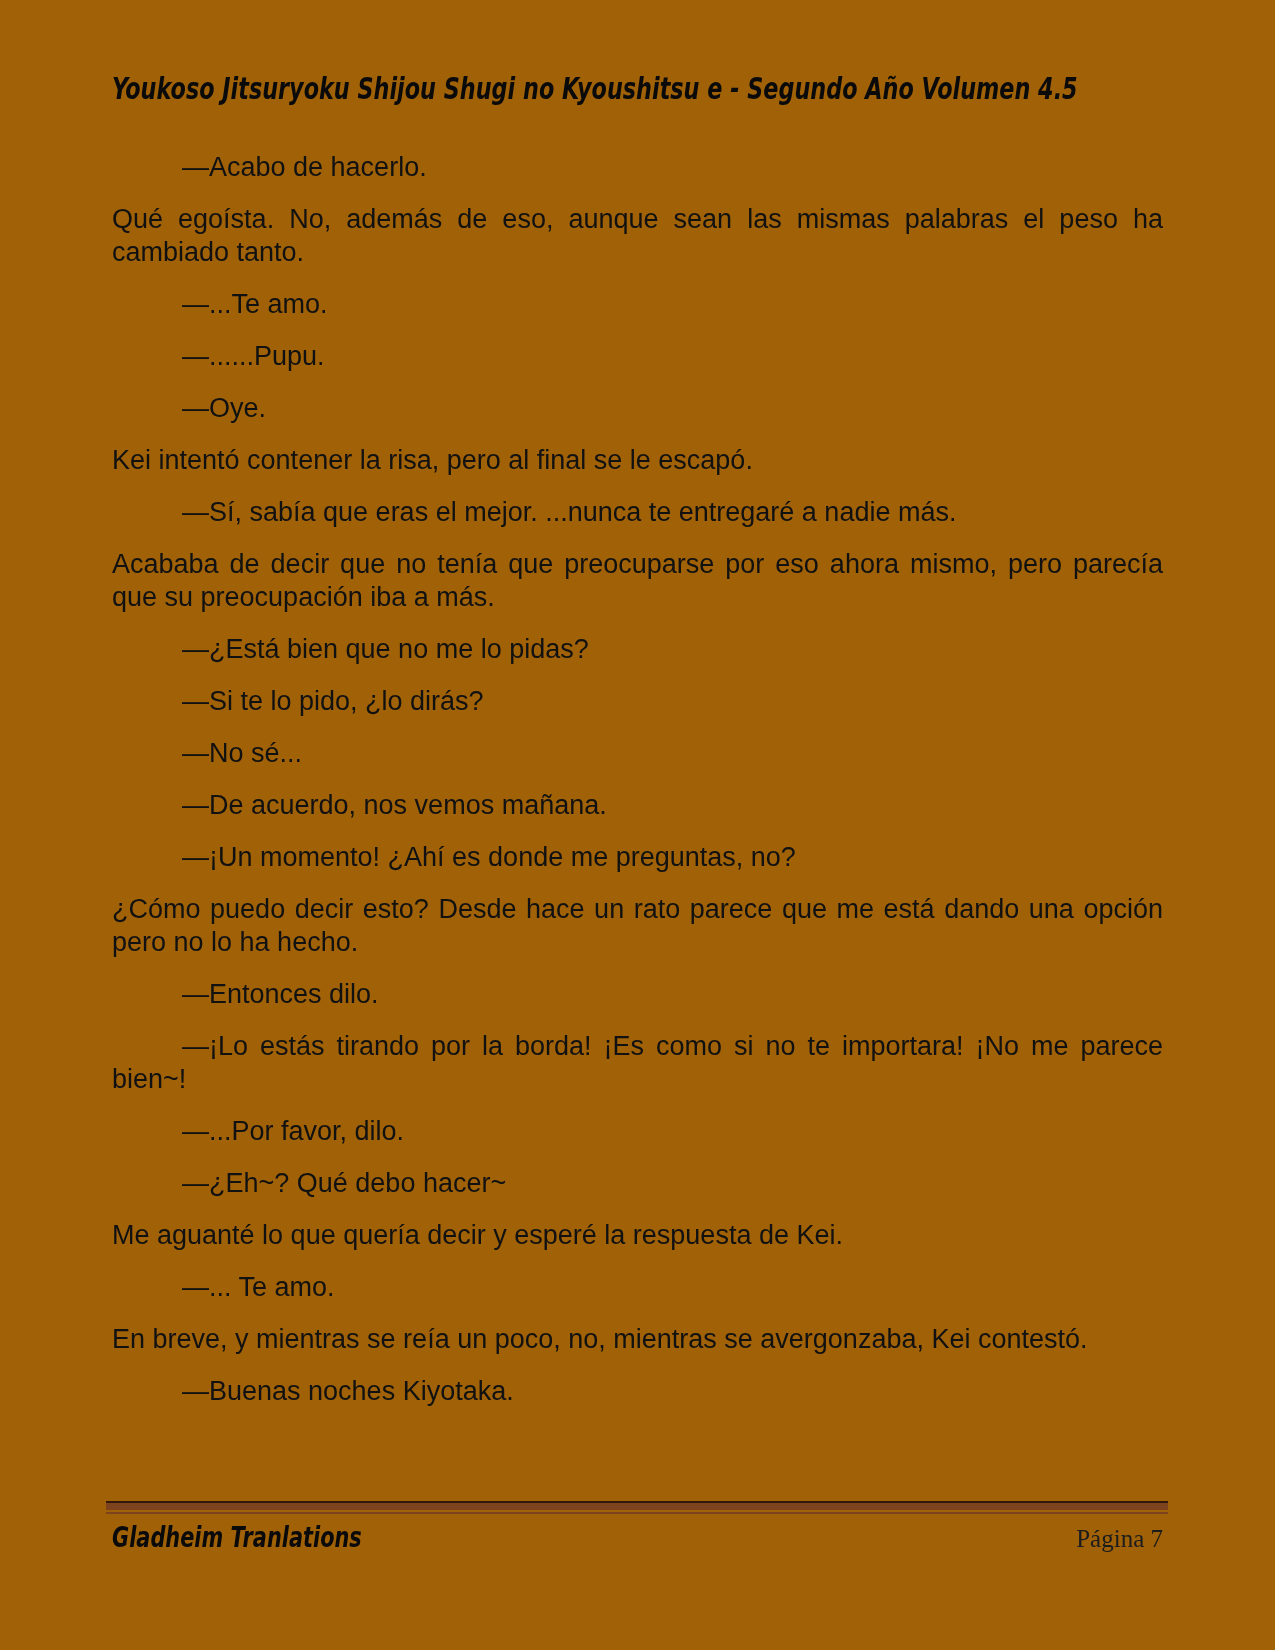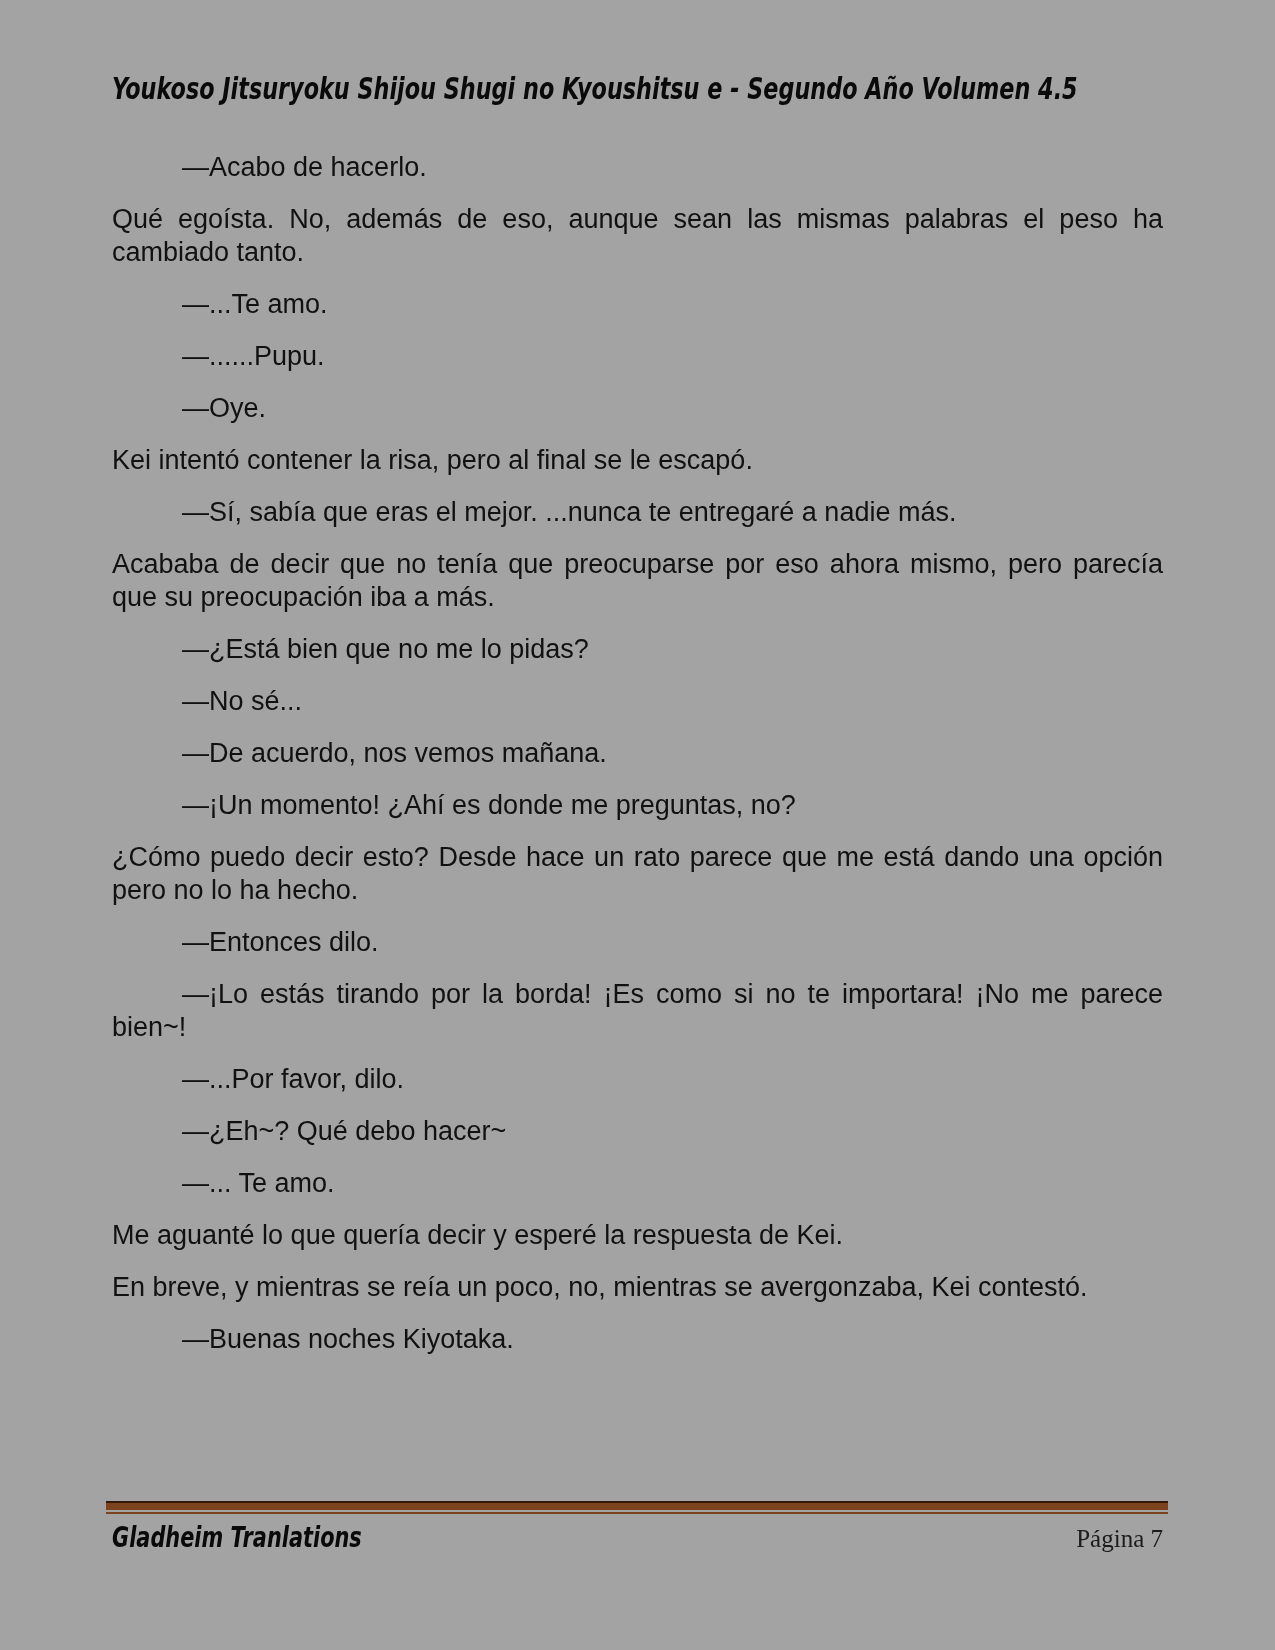--- a/index.html
+++ b/index.html
@@ -1,20 +1,20 @@
 <!DOCTYPE html>
 <html lang="es" style="--rule_brown: #7c431e; --rule_dark: #33190a; --text: #111111;"><head>
 <meta charset="utf-8">
 <style>
   html, body { margin: 0; padding: 0; background: #ffffff; }
   .page {
     position: relative;
     width: 1275px;
     height: 1650px;
-    background: #a3a3a3;
+    background: #a16207;
     font-family: "Liberation Sans", sans-serif;
     color: var(--text, #111111);
     overflow: hidden;
   }
   
   .header {
     position: absolute;
     top: 70px;
     left: 112px;
     right: 112px;
@@ -89,30 +89,31 @@
   <div class="content">
     <p class="para dialogue">—Acabo de hacerlo.</p>
     <p class="para narration">Qué egoísta. No, además de eso, aunque sean las mismas palabras el peso ha cambiado tanto.</p>
     <p class="para dialogue">—...Te amo.</p>
     <p class="para dialogue">—......Pupu.</p>
     <p class="para dialogue">—Oye.</p>
     <p class="para narration">Kei intentó contener la risa, pero al final se le escapó.</p>
     <p class="para dialogue">—Sí, sabía que eras el mejor. ...nunca te entregaré a nadie más.</p>
     <p class="para narration">Acababa de decir que no tenía que preocuparse por eso ahora mismo, pero parecía que su preocupación iba a más.</p>
     <p class="para dialogue">—¿Está bien que no me lo pidas?</p>
+    <p class="para dialogue">—Si te lo pido, ¿lo dirás?</p>
     <p class="para dialogue">—No sé...</p>
     <p class="para dialogue">—De acuerdo, nos vemos mañana.</p>
     <p class="para dialogue">—¡Un momento! ¿Ahí es donde me preguntas, no?</p>
     <p class="para narration">¿Cómo puedo decir esto? Desde hace un rato parece que me está dando una opción pero no lo ha hecho.</p>
     <p class="para dialogue">—Entonces dilo.</p>
     <p class="para dialogue">—¡Lo estás tirando por la borda! ¡Es como si no te importara! ¡No me parece bien~!</p>
     <p class="para dialogue">—...Por favor, dilo.</p>
     <p class="para dialogue">—¿Eh~? Qué debo hacer~</p>
+    <p class="para narration">Me aguanté lo que quería decir y esperé la respuesta de Kei.</p>
     <p class="para dialogue">—... Te amo.</p>
-    <p class="para narration">Me aguanté lo que quería decir y esperé la respuesta de Kei.</p>
     <p class="para narration">En breve, y mientras se reía un poco, no, mientras se avergonzaba, Kei contestó.</p>
     <p class="para dialogue">—Buenas noches Kiyotaka.</p>
   </div>
 
   <div class="footer-rule">
     <div class="rule-dark"></div>
     <div class="rule-main"></div>
     <div class="rule-gap"></div>
     <div class="rule-thin"></div>
   </div>

